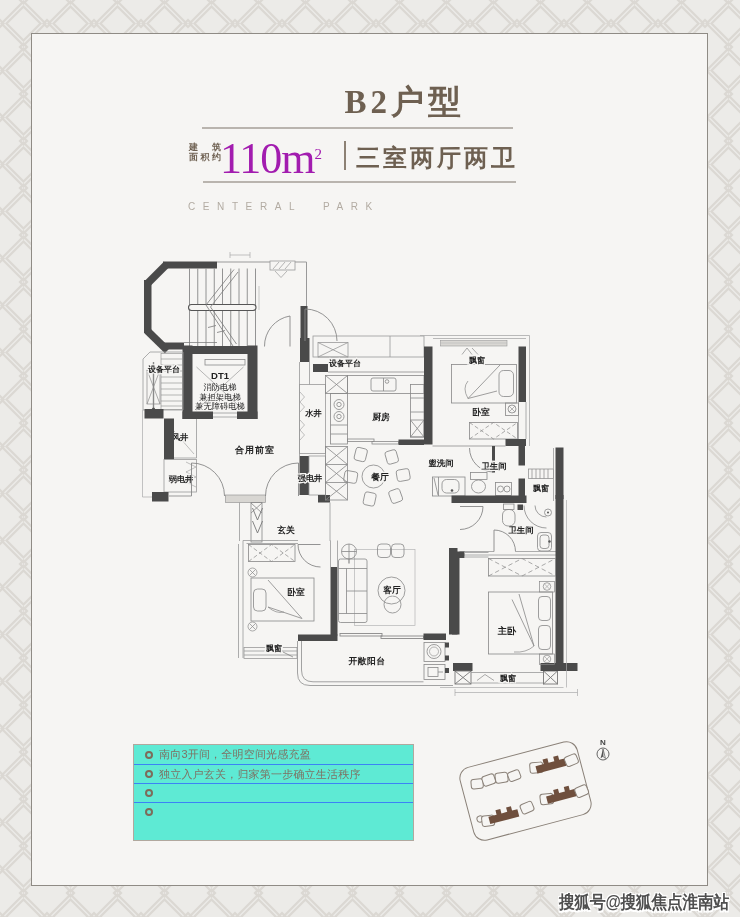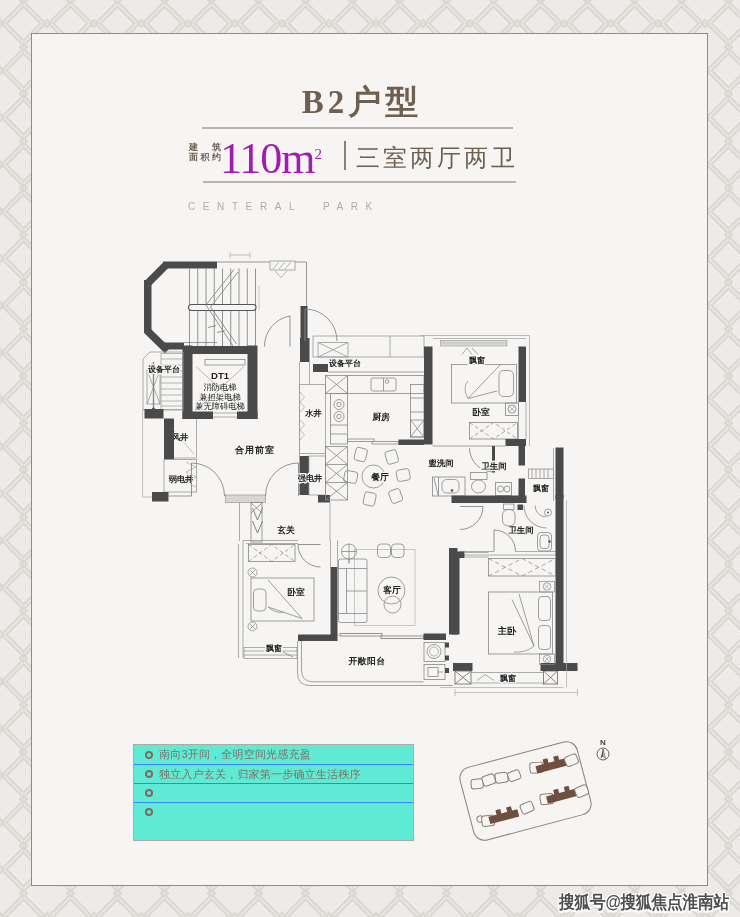--- a/index.html
+++ b/index.html
@@ -1,26 +1,26 @@
 <!DOCTYPE html>
 <html><head>
 <meta charset="utf-8">
 <style>
   html,body{margin:0;padding:0}
   body{width:740px;height:917px;position:relative;font-family:"Liberation Sans",sans-serif;overflow:hidden;background:#ecebe8}
   .page{position:absolute;left:31px;top:33px;width:677px;height:853px;background:#f6f5f3;border:1.5px solid #8f8b85;box-sizing:border-box}
-  .title{position:absolute;left:259px;top:80px;width:206px;text-align:center;font-family:"Liberation Serif",serif;font-size:33px;font-weight:bold;color:#6e6051;letter-spacing:4px;white-space:nowrap}
+  .title{position:absolute;left:259px;top:80px;width:206px;text-align:right;font-family:"Liberation Serif",serif;font-size:33px;font-weight:bold;color:#6e6051;letter-spacing:4px;white-space:nowrap}
   .rule1{position:absolute;left:202px;top:127px;width:311px;height:2px;background:#b9b4ae}
   .rule2{position:absolute;left:203px;top:181px;width:313px;height:2px;background:#b9b4ae}
   .mini{position:absolute;left:189px;top:143px;width:32px;font-size:9px;color:#6e6051;line-height:9.5px;font-weight:bold}
   .mini .j{display:flex;justify-content:space-between}
   .big{position:absolute;left:220px;top:132px;font-family:Liberation Serif, serif;font-size:44px;color:#a21caf;letter-spacing:-1px;line-height:44px}
   .big sup{font-size:15px;vertical-align:14px;letter-spacing:0}
   .divbar{position:absolute;left:344px;top:141px;width:2px;height:29px;background:#8d8174}
-  .rooms{position:absolute;left:356px;top:141.5px;font-family:"Liberation Serif",serif;font-size:24px;font-weight:normal;color:#6e6051;letter-spacing:3px;white-space:nowrap}
+  .rooms{position:absolute;left:356px;top:141.5px;font-family:"Liberation Serif",serif;font-size:24px;font-weight:bold;color:#6e6051;letter-spacing:3px;white-space:nowrap}
   .cpark{position:absolute;left:188px;top:201px;width:344px;text-align:left;font-size:10px;color:#b2aba2;letter-spacing:7.6px;white-space:nowrap}
   .list{position:absolute;left:133px;top:744px;width:281px;height:97px;border:1px solid #b1a89e;box-sizing:border-box;background:#5eead4}
   .list .row{height:19px;display:flex;align-items:center;padding-left:11px;border-top:1px solid #3b82f6;box-sizing:border-box}
   .list .row:first-child{border-top:none}
   .list .dot{width:4px;height:4px;border:2px solid #7d6c5a;border-radius:50%;flex:none}
   .list .tx{margin-left:6px;font-size:11px;color:#7e7163;letter-spacing:0.2px;white-space:nowrap}
   .wm{position:absolute;left:559px;top:891px;font-size:15.4px;font-weight:bold;color:#4f4f4f;letter-spacing:-0.2px;white-space:nowrap;transform:scale(1.02,1.16);transform-origin:left top;text-shadow:-1px -1px 0 #fff,1px -1px 0 #fff,-1px 1px 0 #fff,1px 1px 0 #fff,0 0 2px #fff}
 </style>
 </head>
 <body>

